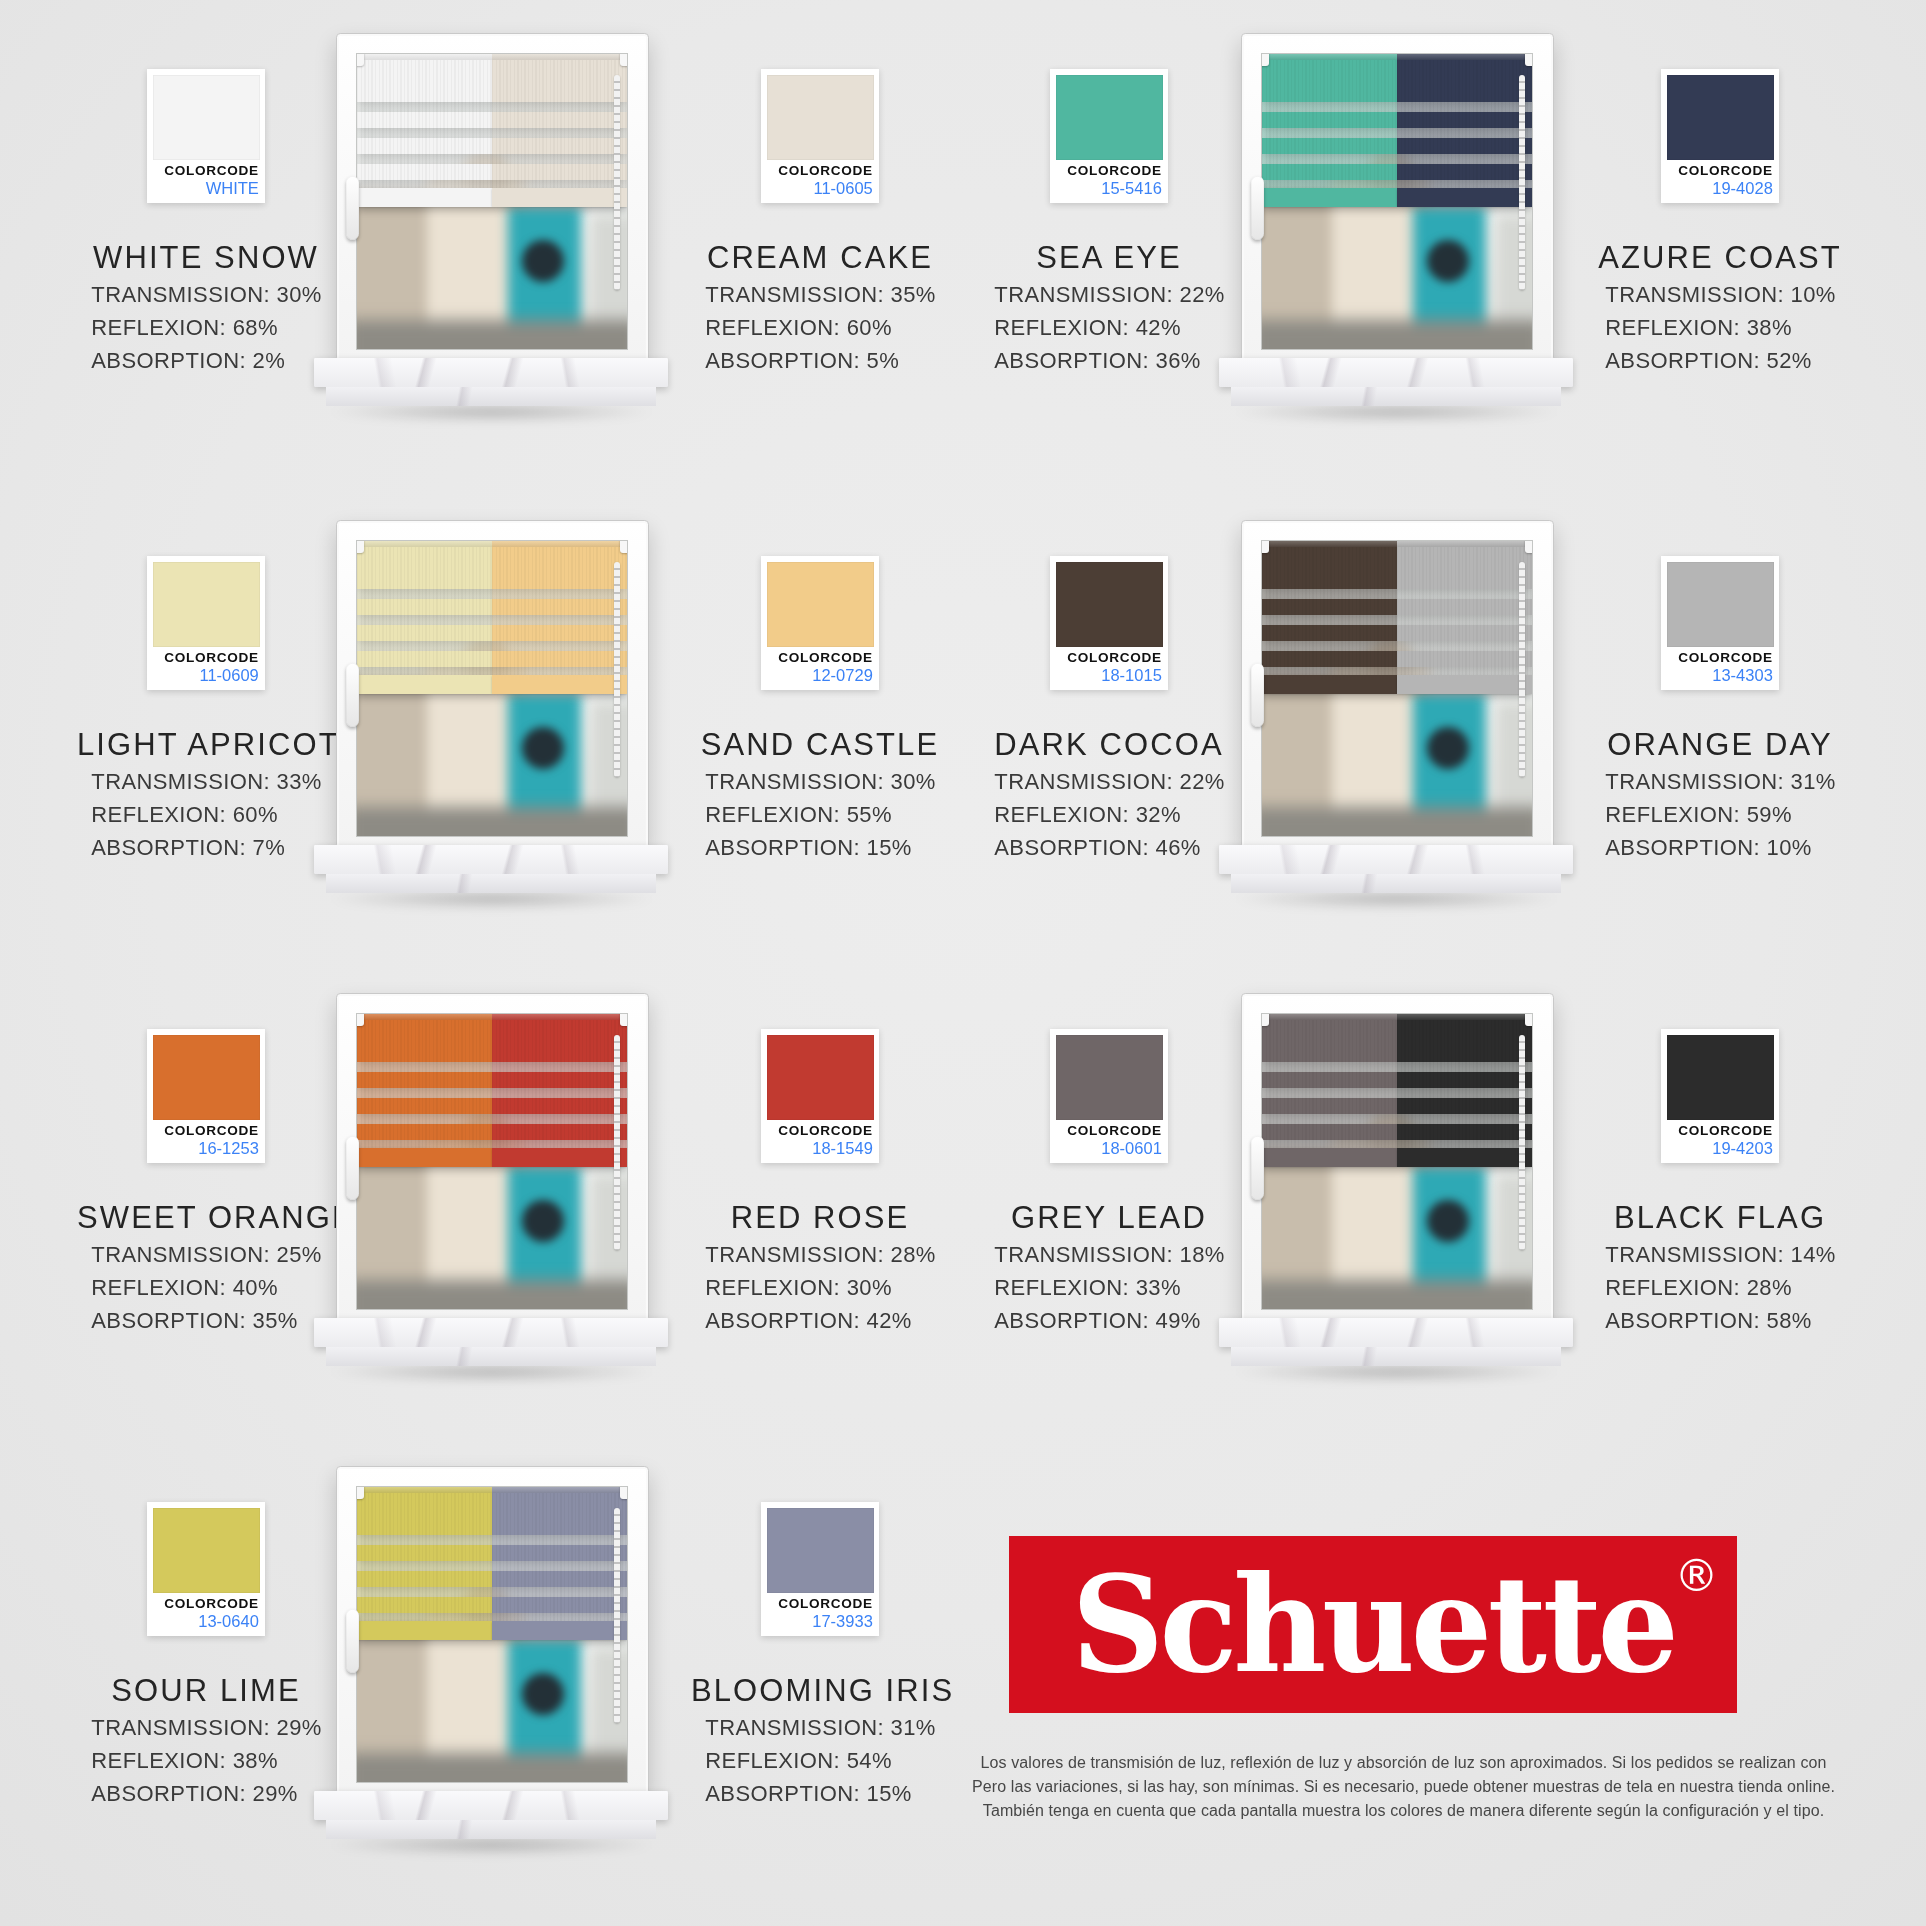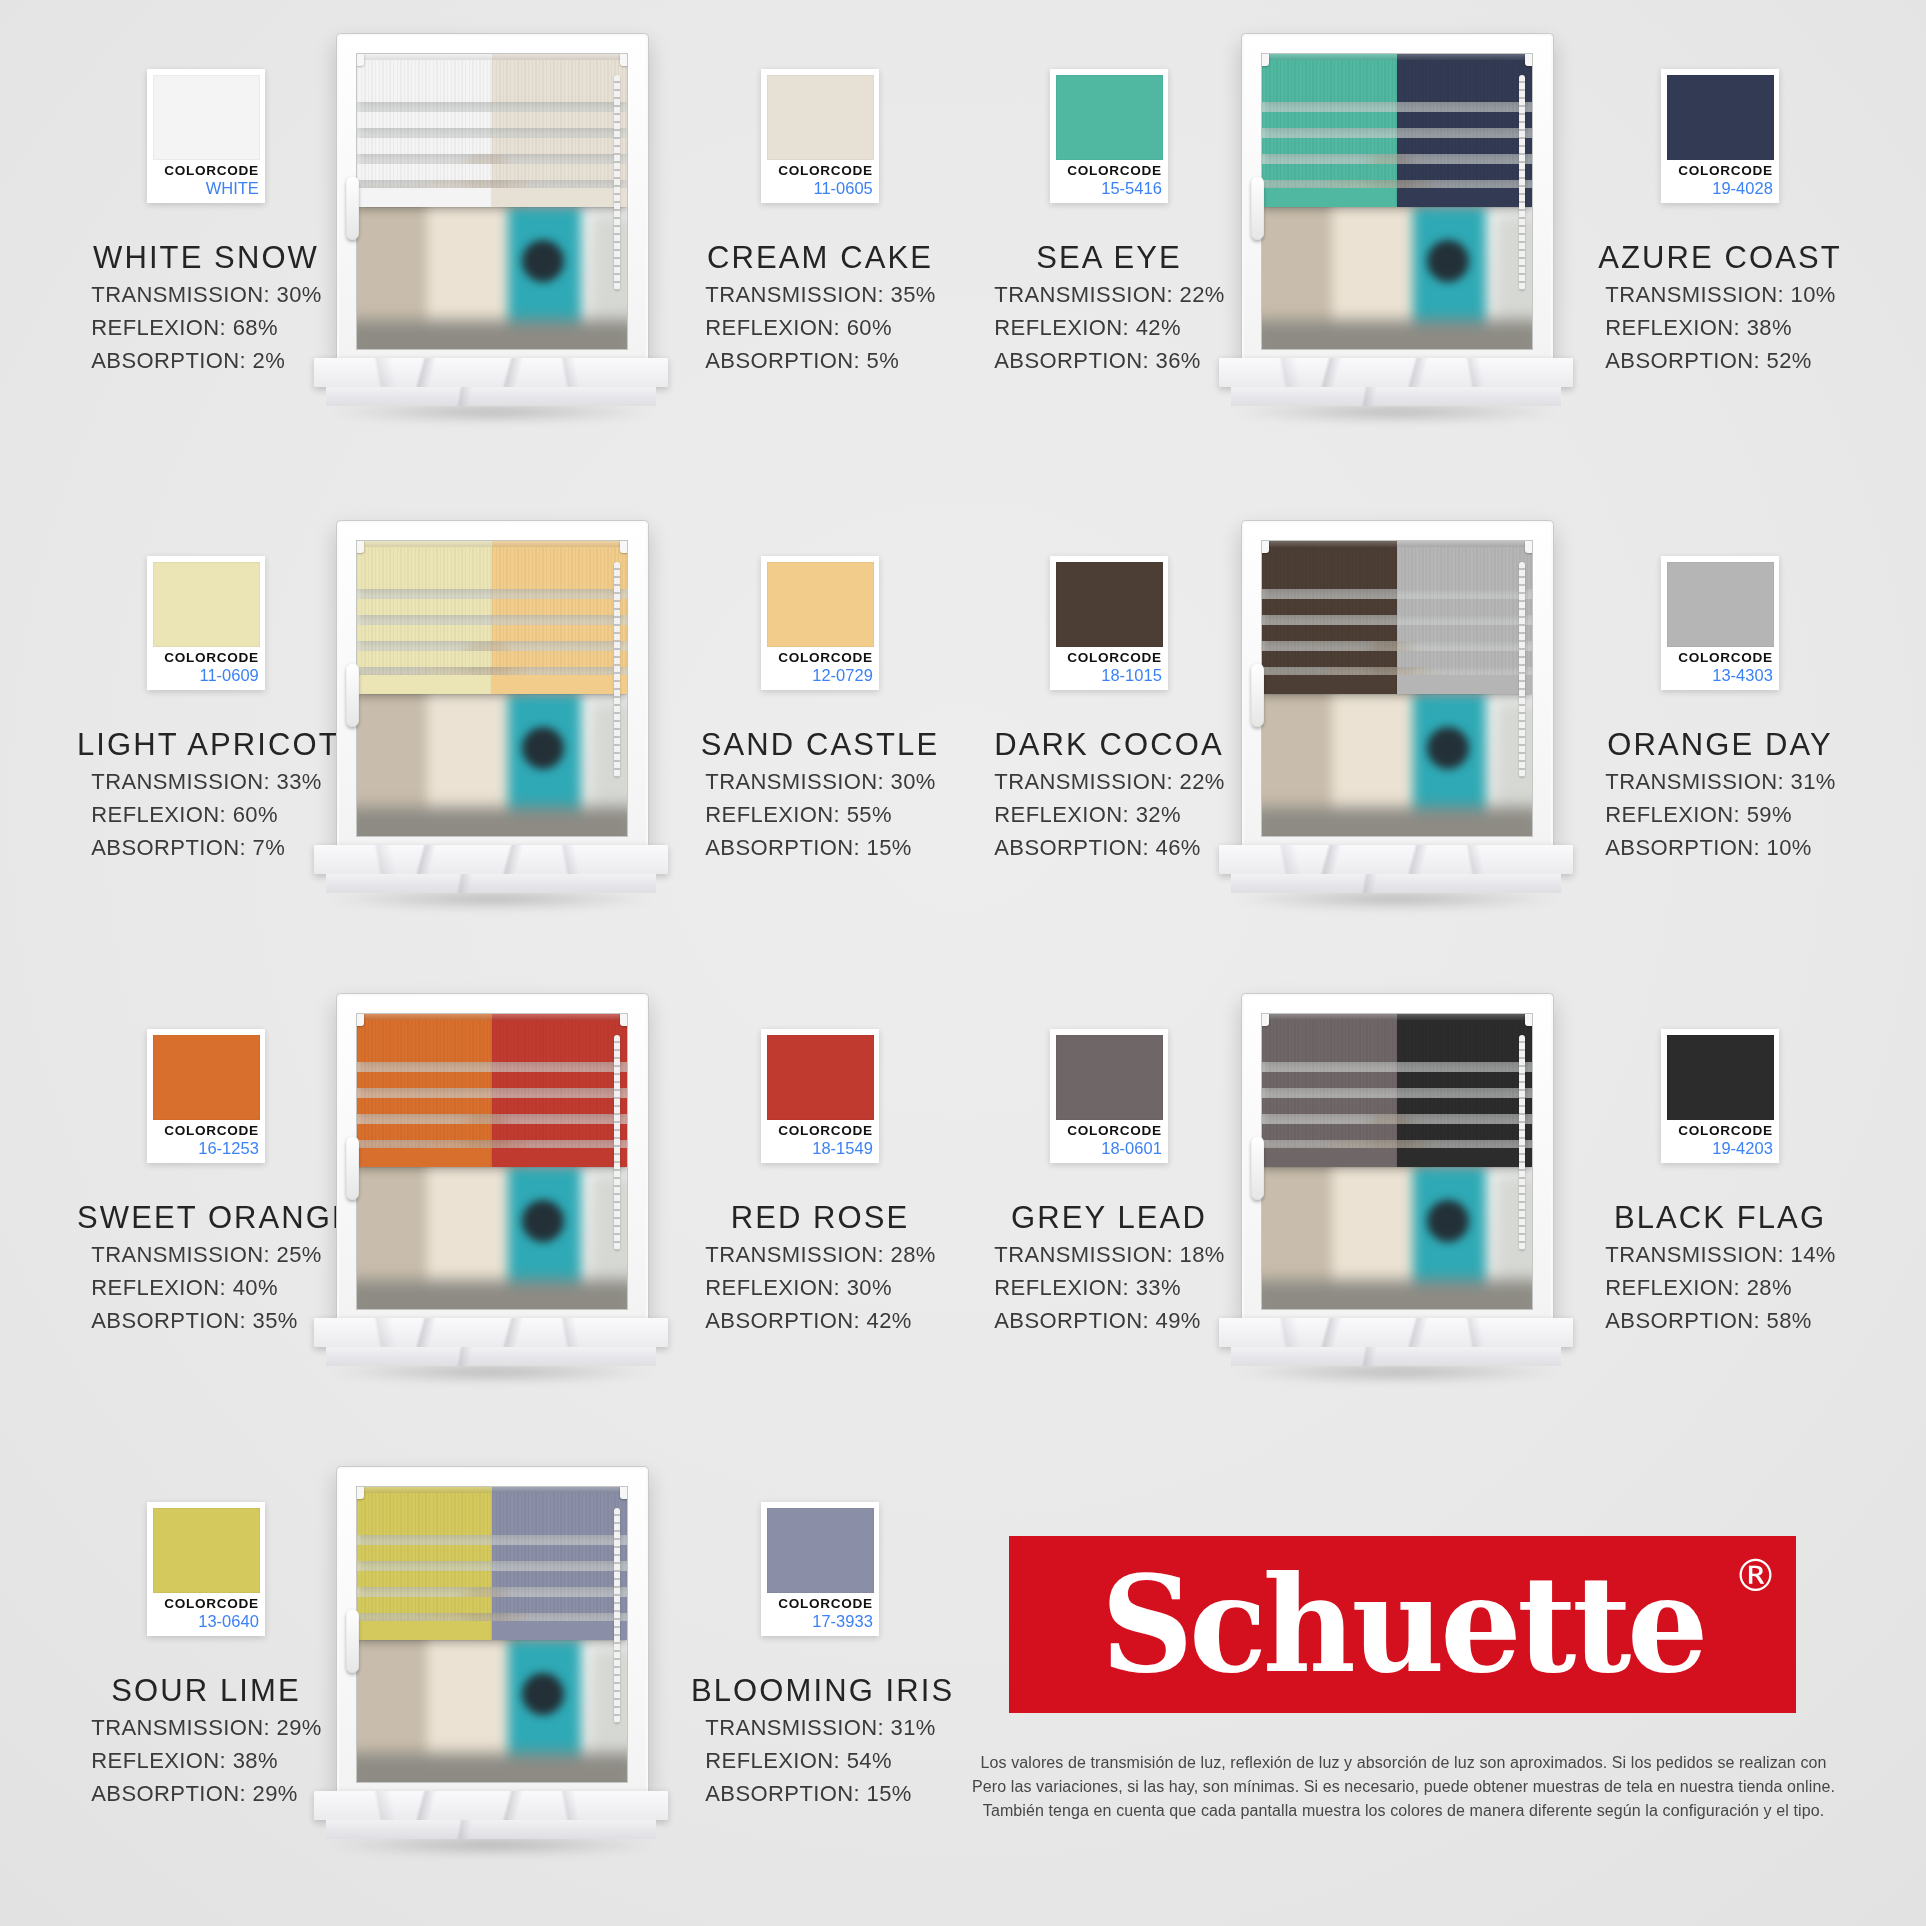--- a/index.html
+++ b/index.html
@@ -76,21 +76,21 @@
             linear-gradient(180deg,#fafafc,#ebebee);
           box-shadow:0 2.9px 7.2px rgba(0,0,0,0.18); }
   .sill-apron { position:absolute; left:12px; top:354px; width:330px; height:18.6px;
           background-image:
             linear-gradient(100deg, transparent 40%, rgba(140,130,145,0.22) 41%, transparent 44%),
             linear-gradient(180deg,#f1f1f4,#dfdfe3); }
   .unit-shadow { position:absolute; left:5.7px; top:368px; width:343px; height:21.5px;
           background:radial-gradient(ellipse at center, rgba(0,0,0,0.22), transparent 68%); filter:blur(5px); }
 
   
-  .brand-box { position:absolute; left:1009px; top:1536px; width:787px; height:177px;
+  .brand-box { position:absolute; left:1009px; top:1536px; width:728px; height:177px;
                background:#d40f1e; display:flex; align-items:center; justify-content:center; }
   .brand-word { font-family:"DejaVu Serif", serif; font-weight:bold; color:#ffffff;
                 font-size:128px; letter-spacing:-4.3px; line-height:143px; transform:scaleY(1.04); }
   .brand-reg { position:absolute; top:14.3px; right:18.6px; color:#ffffff; font-size:44px;
                font-family:"DejaVu Sans", sans-serif; }
   .disclaimer { position:absolute; left:959px; top:1751px; width:889px; text-align:center; }
   .disclaimer-line { font-size:16px; line-height:24px; color:#474747; letter-spacing:0.1px; white-space:nowrap; }
 </style>
 </head>
 <body>

